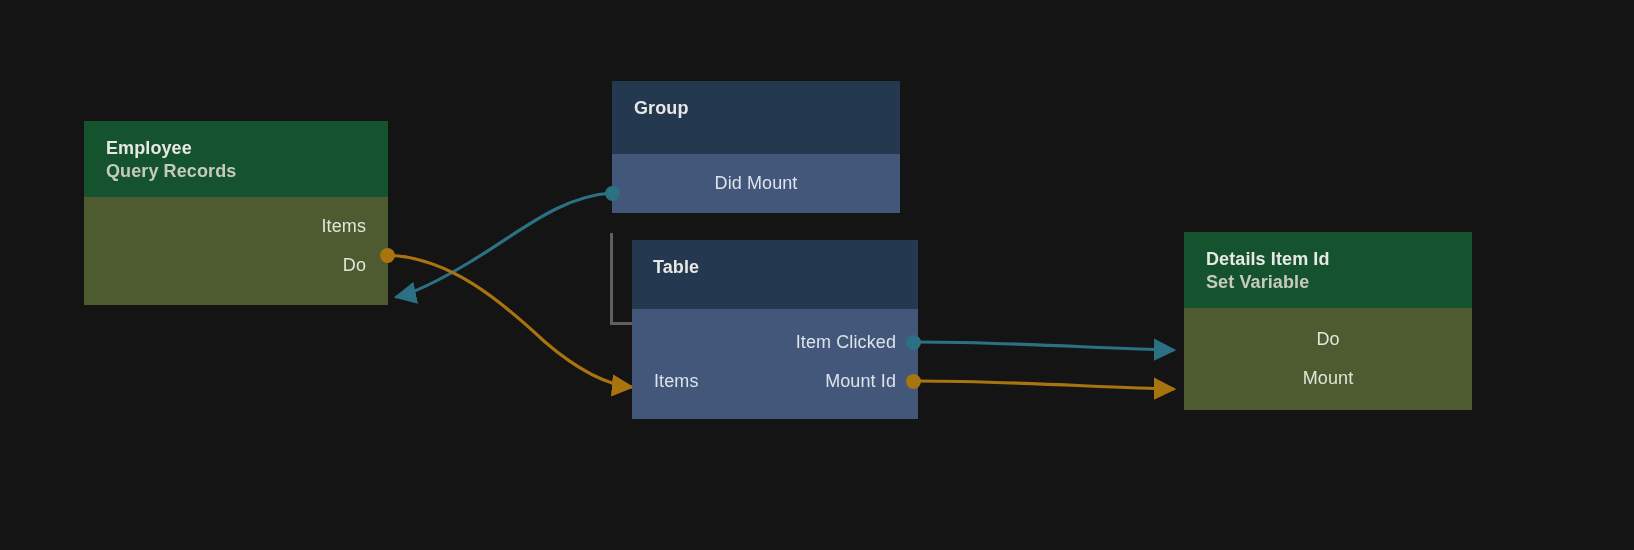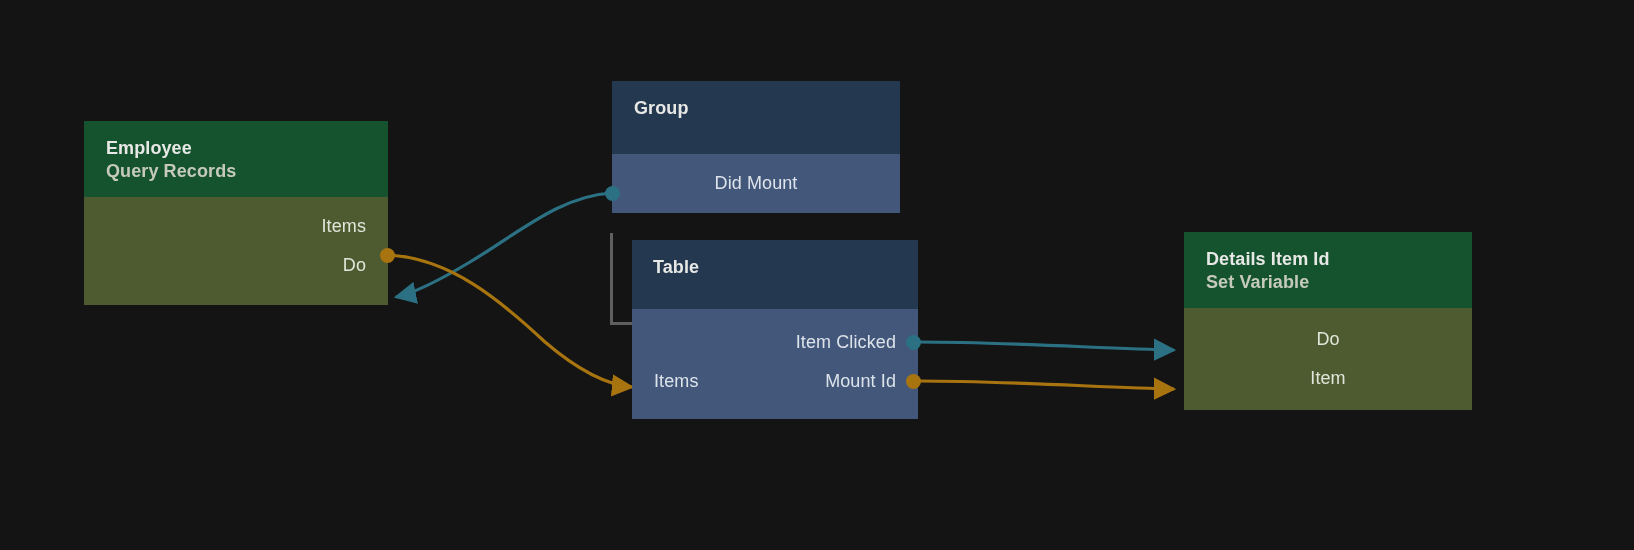--- a/index.html
+++ b/index.html
@@ -184,18 +184,18 @@
   <div class="node green" style="left:1184px; top:216px; width:288px;margin-top:16px;">
     <div class="node-header">
       <div class="node-title">Details Item Id</div>
       <div class="node-subtitle">Set Variable</div>
     </div>
     <div class="node-body" style="height:102px; padding-top:12px;">
       <div class="port-row in">
         <span class="port-label">Do</span>
       </div>
       <div class="port-row in">
-        <span class="port-label">Item</span>
+        <span class="port-label">Mount</span>
       </div>
     </div>
   </div>
 
 </div>
 
 </body></html>

